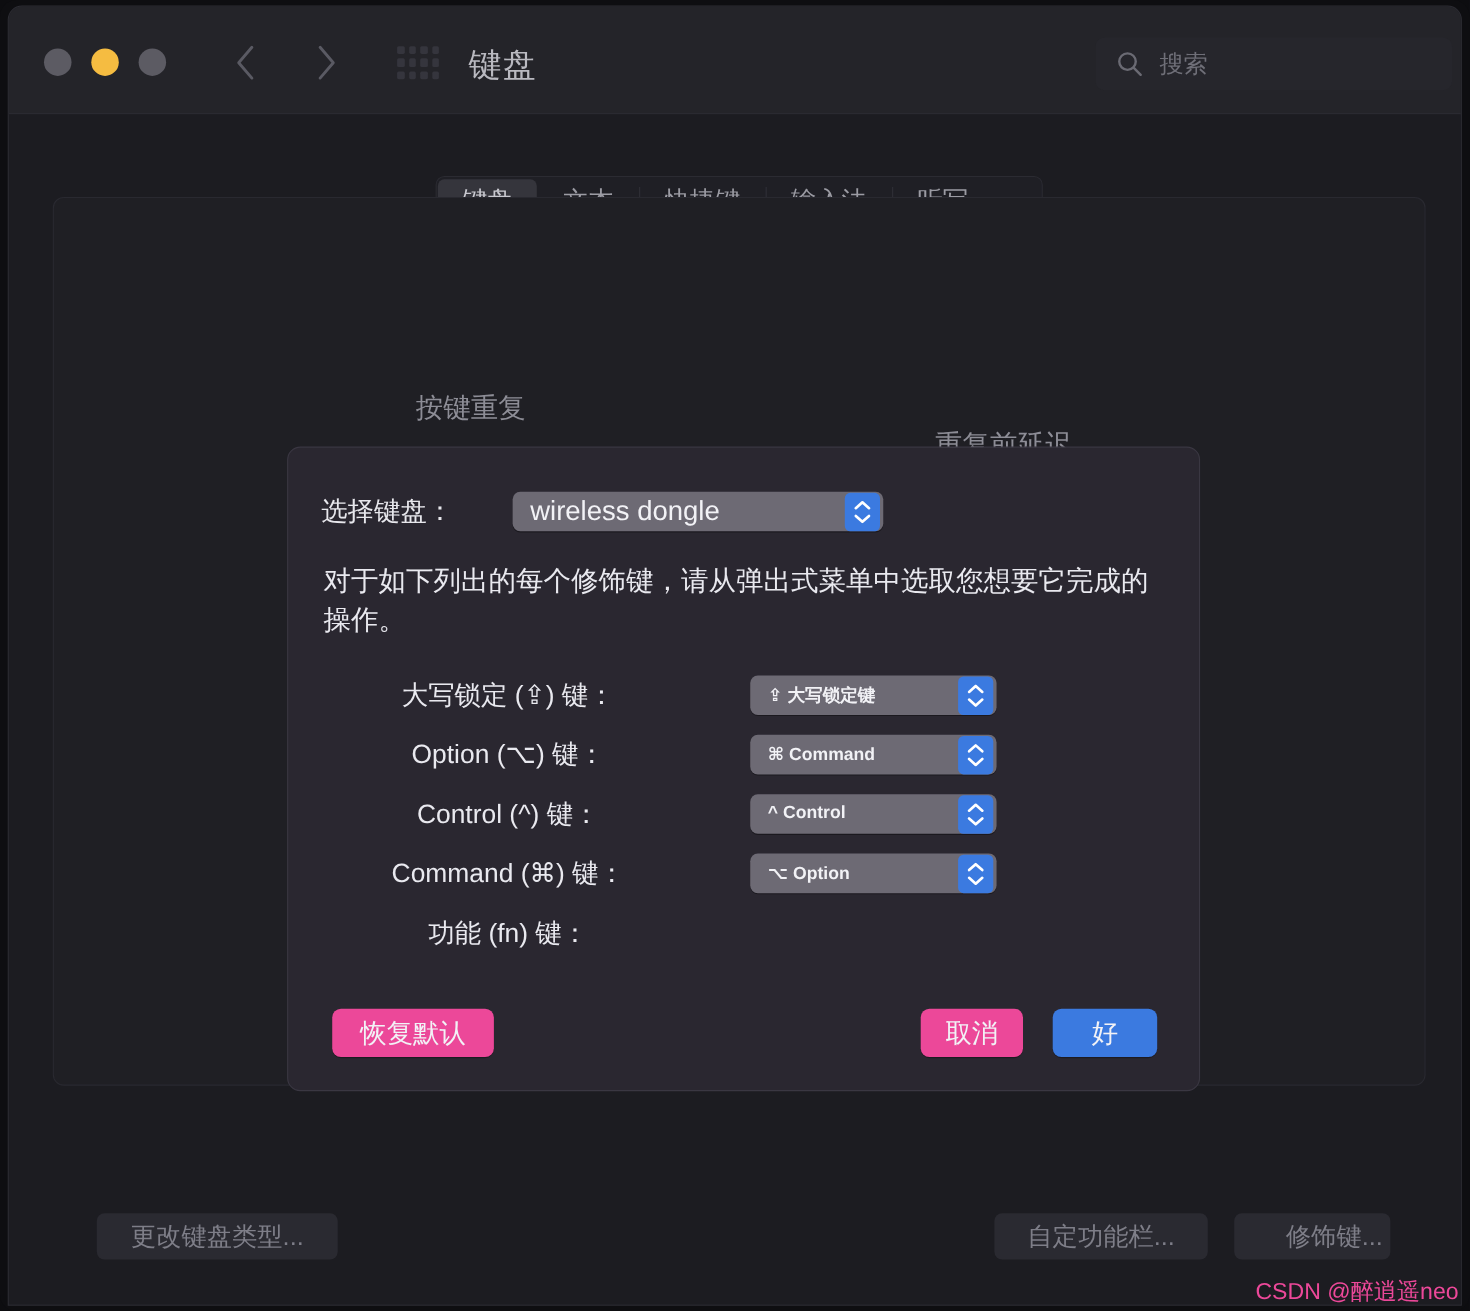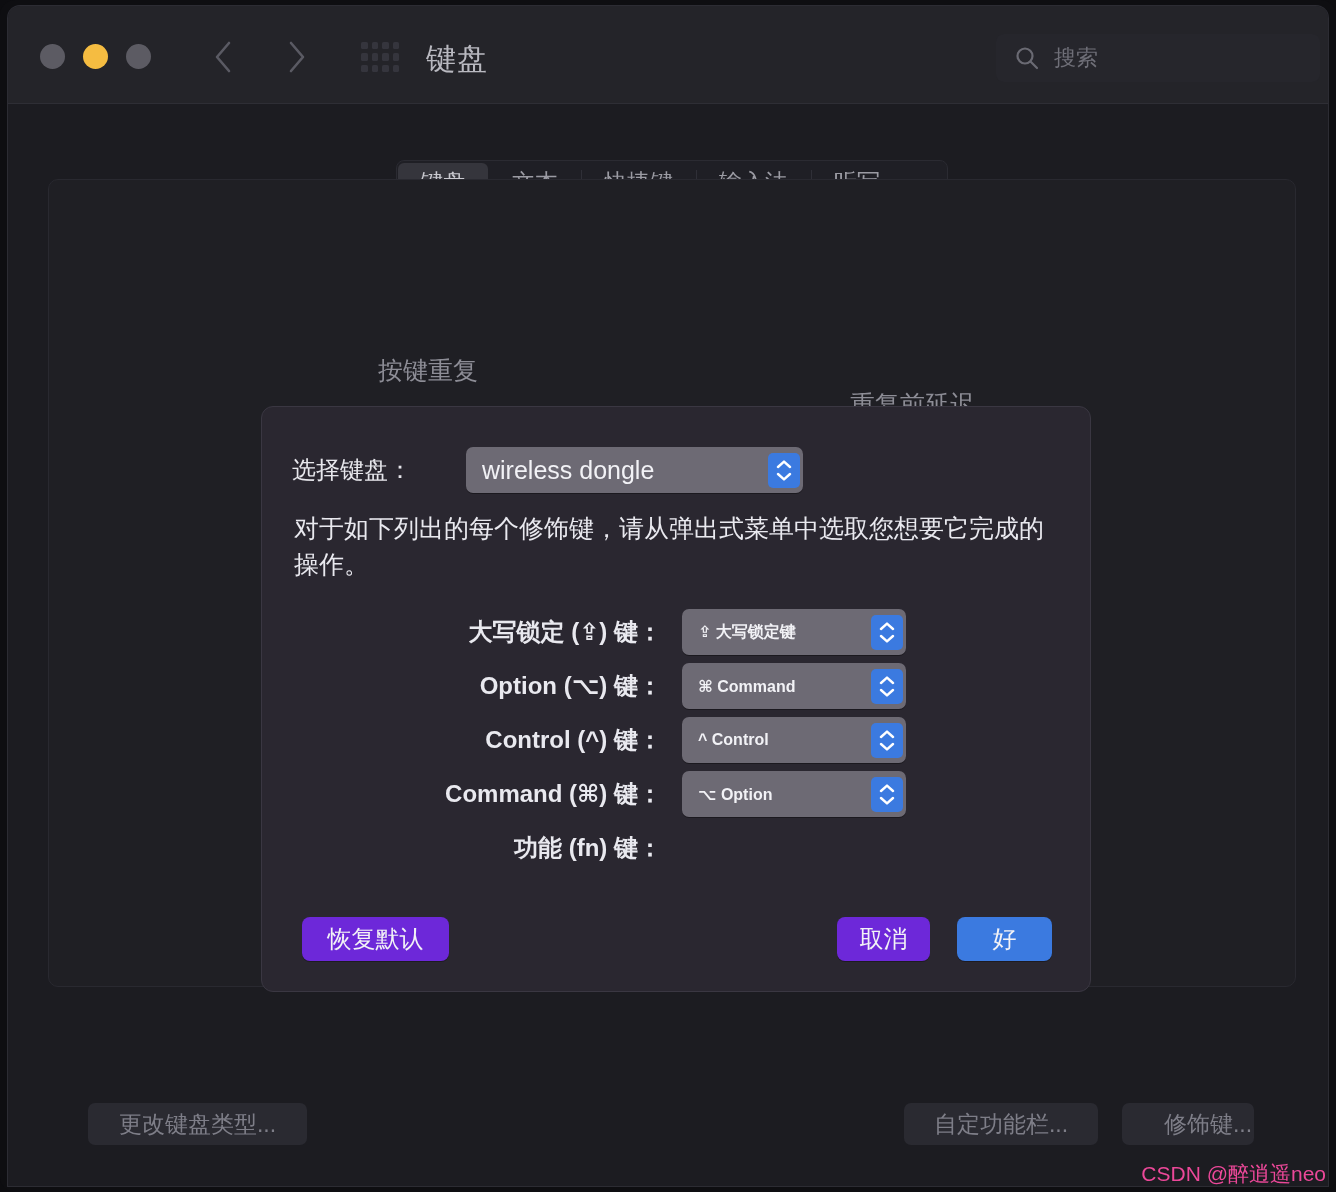--- a/index.html
+++ b/index.html
@@ -154,21 +154,21 @@
     position: absolute;
     display: flex; align-items: center; justify-content: center;
     background: #2a2a31;
     border-radius: 7px;
     color: #7e7e88;
     font-size: 23px;
     height: 42px;
   }
   .ghost-btn.change-kb   { left: 80px;  top: 999px; width: 219px; }
   .ghost-btn.touchbar    { left: 896px; top: 999px; width: 194px; }
-  .ghost-btn.modifiers   { left: 1114px;top: 999px; width: 132px; padding-left: 40px; }
+  .ghost-btn.modifiers   { left: 1114px;top: 999px; width: 142px; padding-left: 40px; }
 
   
   .sheet {
     position: absolute;
     left: 253px; top: 302px;
     width: 830px; height: 586px;
     background: #2a2730;
     border: 1px solid #3a3742;
     border-radius: 12px;
   }
@@ -184,21 +184,21 @@
     text-align: left;
     font-size: 24px;
     color: #e7e7ec;
     margin-left: 30px;
   }
   .popup {
     display: inline-flex;
     align-items: center;
     background: #6d6a74;
     border-radius: 7px;
-    height: 46px;
+    height: 36px;
     position: relative;
     box-shadow: 0 1px 0 rgba(0,0,0,0.35);
   }
   .popup .pv {
     font-size: 24px;
     color: #f2f2f6;
     padding: 0 12px 0 16px;
     white-space: nowrap;
     flex: 1;
   }
@@ -234,25 +234,24 @@
     left: 0; top: 198px;
     width: 100%;
   }
   .mod-row {
     display: flex;
     align-items: center;
     height: 54px;
   }
   .mod-label {
     width: 400px;
-    text-align: right;
+    text-align: center;
     font-size: 24px;
     color: #e9e9ef;
     white-space: nowrap;
-    font-weight: bold;
   }
   .mod-popup {
     margin-left: 20px;
     width: 224px;
   }
   .mod-popup .pv {
     font-size: 16px;
     text-align: left;
     overflow: hidden;
     font-weight: bold;
@@ -264,21 +263,21 @@
     width: 100%;
     height: 44px;
   }
   .sheet-btn {
     position: absolute;
     height: 44px;
     border-radius: 8px;
     display: flex; align-items: center; justify-content: center;
     font-size: 24px;
     color: #f2f2f6;
-    background: #6d28d9;
+    background: #ec4899;
     box-shadow: 0 1px 0 rgba(0,0,0,0.3);
   }
   .sheet-btn.restore { left: 40px; width: 147px; }
   .sheet-btn.cancel  { right: 160px; width: 93px; }
   .sheet-btn.ok      { right: 38px;  width: 95px; background: #3b7ae0; }
 
   
   .watermark {
     position: absolute;
     right: 10px; bottom: 4px;

